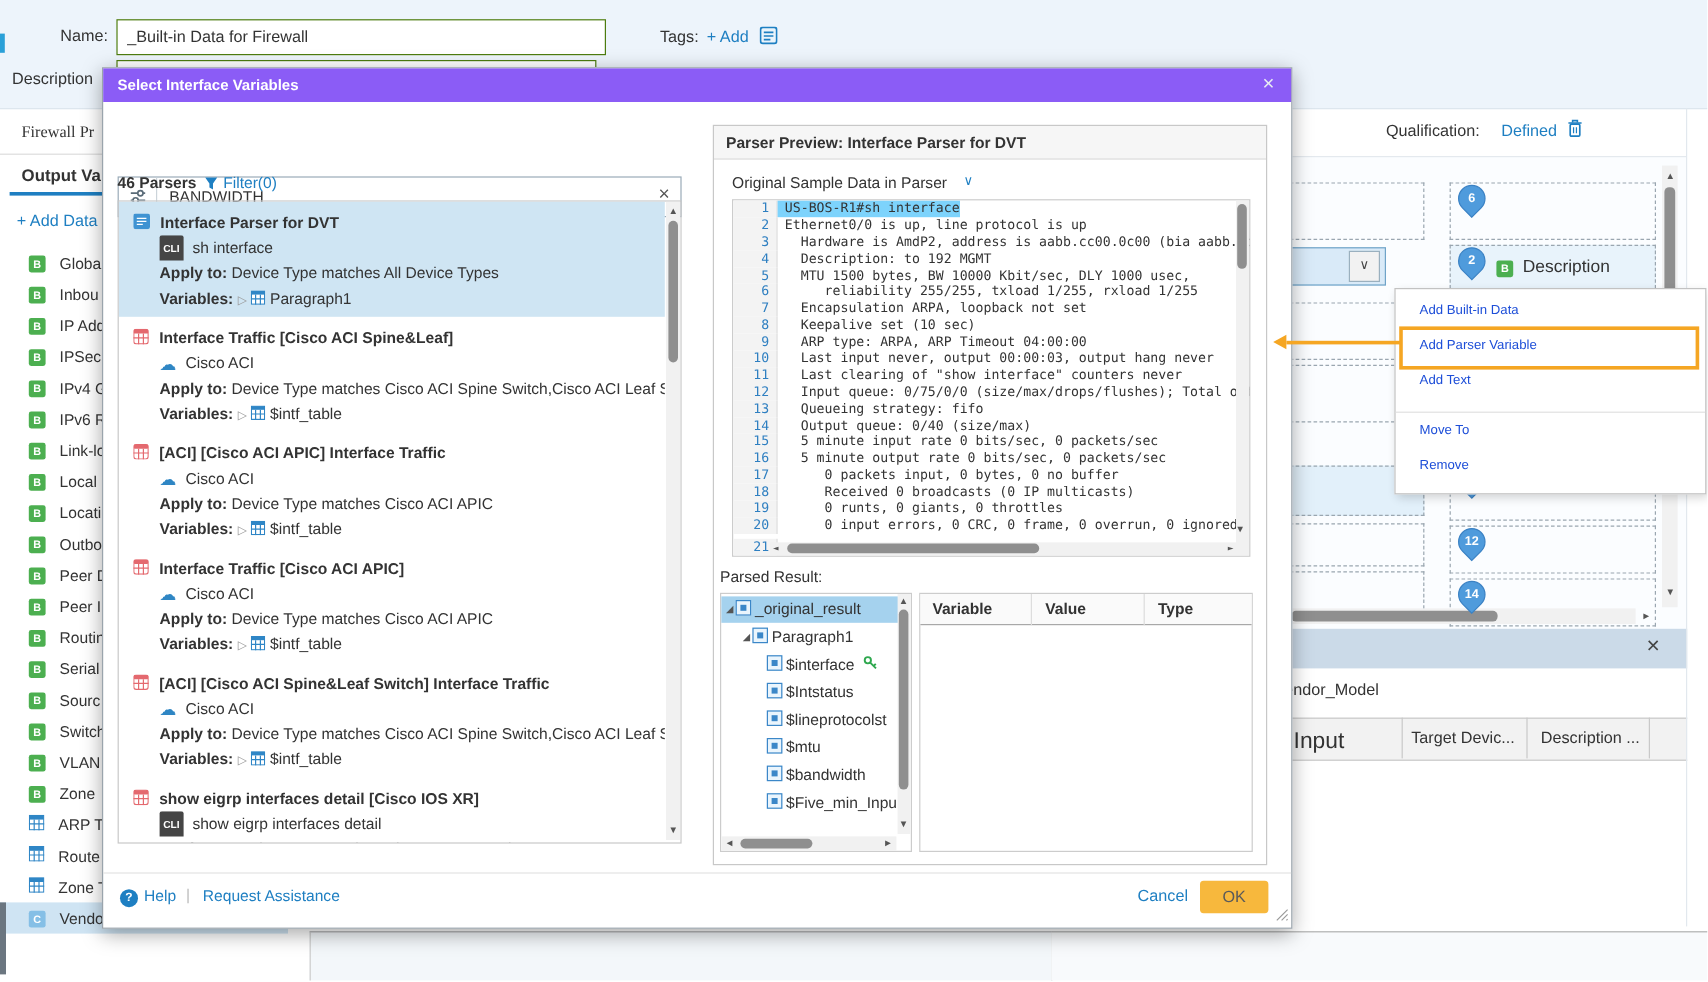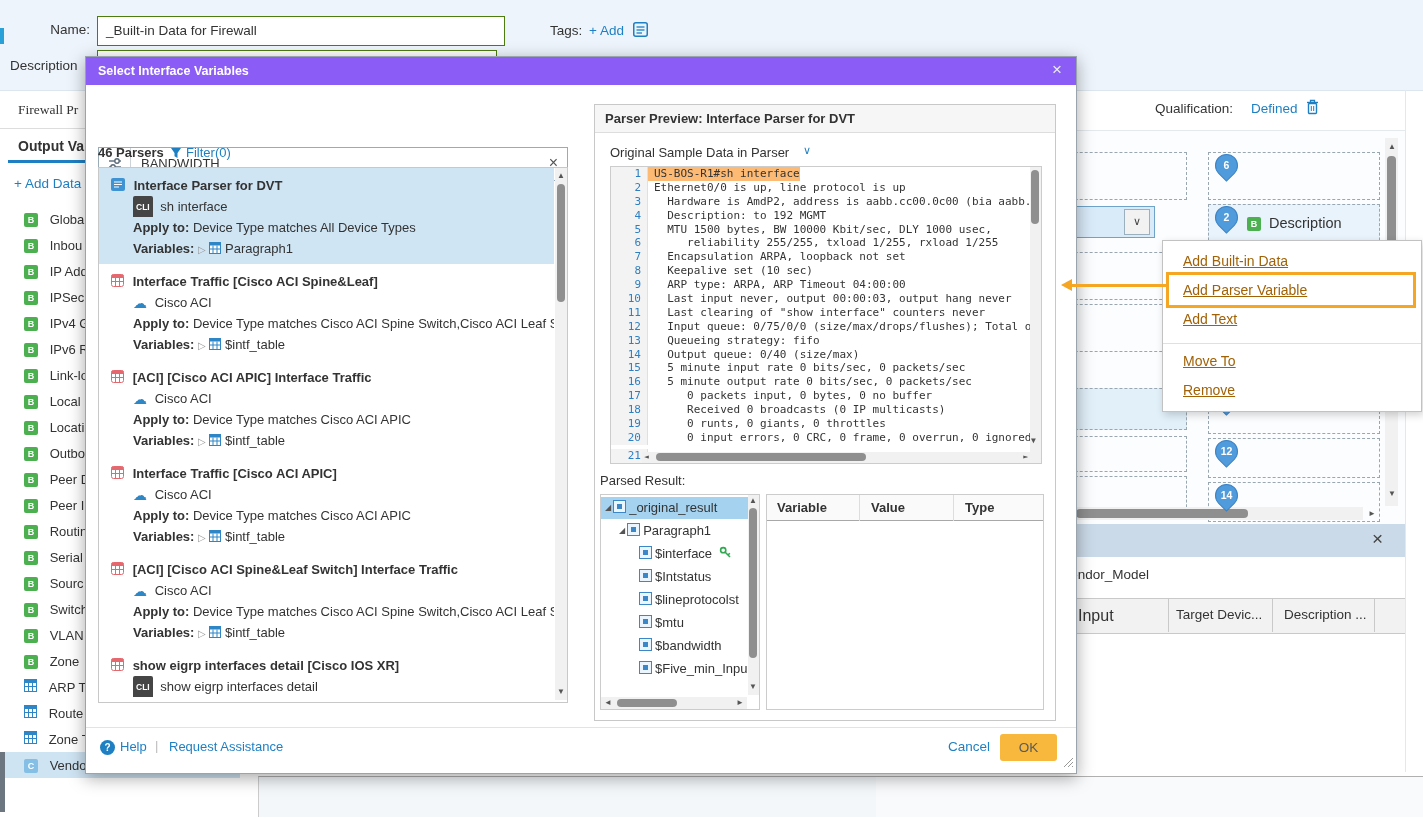--- a/index.html
+++ b/index.html
@@ -33,21 +33,21 @@
        border-radius:50% 50% 50% 0;transform:rotate(-45deg);z-index:3;}
   .pin span{position:absolute;left:0;top:0;width:21px;height:21px;transform:rotate(45deg);
        color:#fff;font-size:10.5px;font-weight:bold;text-align:center;line-height:21px;}
   .sb-track{background:#f1f1f1;}
   .sb-thumb{background:#8f8f8f;border-radius:4px;}
   .arrowchar{color:#555;font-size:8px;line-height:8px;}
 
   
   .ctxmenu{left:1162px;top:240px;width:258px;height:170px;background:#fff;border:1px solid #c2c2c2;
      box-shadow:2px 3px 8px rgba(0,0,0,.18);z-index:10;}
-  .ctx-item{position:absolute;left:20px;font-size:14px;color:#a16207;white-space:nowrap;text-decoration:underline;}
+  .ctx-item{position:absolute;left:20px;font-size:11px;color:#1d4ed8;white-space:nowrap;}
   .ctx-div{position:absolute;left:0;top:102px;width:100%;height:1px;background:#e0e0e0;}
 
   
   .ann-rect{left:1166px;top:272px;width:244px;height:30px;border:3px solid #f5a623;z-index:30;}
   .ann-line{left:1072px;top:284px;width:96px;height:3px;background:#f5a623;z-index:30;}
   .ann-head{left:1061px;top:279px;width:0;height:0;border-top:6px solid transparent;
      border-bottom:6px solid transparent;border-right:11px solid #f5a623;z-index:30;}
 
   
   .modal{left:85px;top:56px;width:990px;height:716px;background:#fff;border:1px solid #9aa4ac;
@@ -69,21 +69,21 @@
   .clibadge{display:inline-block;background:#454545;color:#fff;font-size:8.5px;font-weight:bold;
      border-radius:2px;padding:1px 3px;vertical-align:1px;}
   .cloud{color:#2f86c4;font-size:14px;vertical-align:middle;}
   .exp{color:#999;font-size:10px;}
   .prev{position:absolute;left:508px;top:47px;width:460px;height:615px;border:1px solid #c8c8c8;background:#fff;}
   .prev-h{position:absolute;left:0;top:0;width:100%;height:28px;background:#f6f6f6;border-bottom:1px solid #ddd;
      line-height:28px;padding-left:10px;font-weight:bold;box-sizing:border-box;}
   .codebox{position:absolute;left:15px;top:61px;width:430px;height:296px;border:1px solid #ccc;overflow:hidden;
      font-family:"DejaVu Sans Mono",monospace;font-size:11px;}
   .code-row{position:relative;height:13.9px;line-height:13.9px;white-space:pre;}
-  .code-row.hl .ct{background:#fdba74;}
+  .code-row.hl .ct{background:#7dd3fc;}
   .ln{display:inline-block;width:30px;background:#f3f3f3;color:#2e7fc1;text-align:right;padding-right:6px;
      border-right:1px solid #e0e0e0;height:13.9px;}
   .ct{display:inline-block;padding-left:6px;color:#333;height:13.9px;}
   .treebox{position:absolute;left:5px;top:389px;width:158px;height:214px;border:1px solid #ccc;overflow:hidden;}
   .tree-row{position:absolute;height:22px;line-height:22px;white-space:nowrap;}
   .tree-row.selbg{background:#a5d2ee;width:146px;}
   .tic{display:inline-block;width:11px;height:11px;border:1px solid #3b87c8;background:#eaf5fd;
      position:relative;vertical-align:-1px;margin:0 3px 0 2px;}
   .tic i{position:absolute;left:3px;top:3px;width:5px;height:5px;background:#3b87c8;}
   .texp{font-size:8px;color:#555;vertical-align:2px;}
@@ -356,21 +356,21 @@
   </div>
   <div class="abs sb-track" style="left:1075px;top:507px;width:288px;height:13px;">
     <div class="sb-thumb abs" style="left:1px;top:2px;width:172px;height:9px;"></div>
   </div>
   <div class="abs arrowchar" style="left:1368px;top:510px;">►</div>
 
   <div class="abs" style="left:1060px;top:524px;width:346px;height:33px;background:#cbdae8;"></div>
   <div class="abs" style="left:1372px;top:528px;font-size:19px;color:#444;">×</div>
   <div class="abs" style="left:1062px;top:567px;font-size:13.5px;">Vendor_Model</div>
   <div class="abs" style="left:1060px;top:598px;width:346px;height:34px;background:#f2f2f2;border-top:1px solid #c9c9c9;border-bottom:1px solid #c9c9c9;"></div>
-  <div class="abs" style="left:1078px;top:607px;font-size:16px;">Input</div>
+  <div class="abs" style="left:1078px;top:607px;font-size:19px;">Input</div>
   <div class="abs" style="left:1176px;top:607px;font-size:13.5px;">Target Devic...</div>
   <div class="abs" style="left:1284px;top:607px;font-size:13.5px;">Description ...</div>
   <div class="abs" style="left:1168px;top:598px;width:1px;height:34px;background:#c9c9c9;"></div>
   <div class="abs" style="left:1272px;top:598px;width:1px;height:34px;background:#c9c9c9;"></div>
   <div class="abs" style="left:1374px;top:598px;width:1px;height:34px;background:#c9c9c9;"></div>
   <div class="abs" style="left:1405px;top:90px;width:1px;height:682px;background:#e2e8ee;"></div>
 
   <div class="abs bottom-strip">
     <div class="abs" style="left:258px;top:0;width:617px;height:40px;background:#f3f7fa;border-top:1px solid #b0b0b0;border-right:1px solid #ccc;border-left:1px solid #ccc;"></div>
     <div class="abs" style="left:876px;top:0;width:547px;height:40px;background:#f8fafc;border-top:1px solid #b0b0b0;"></div>

